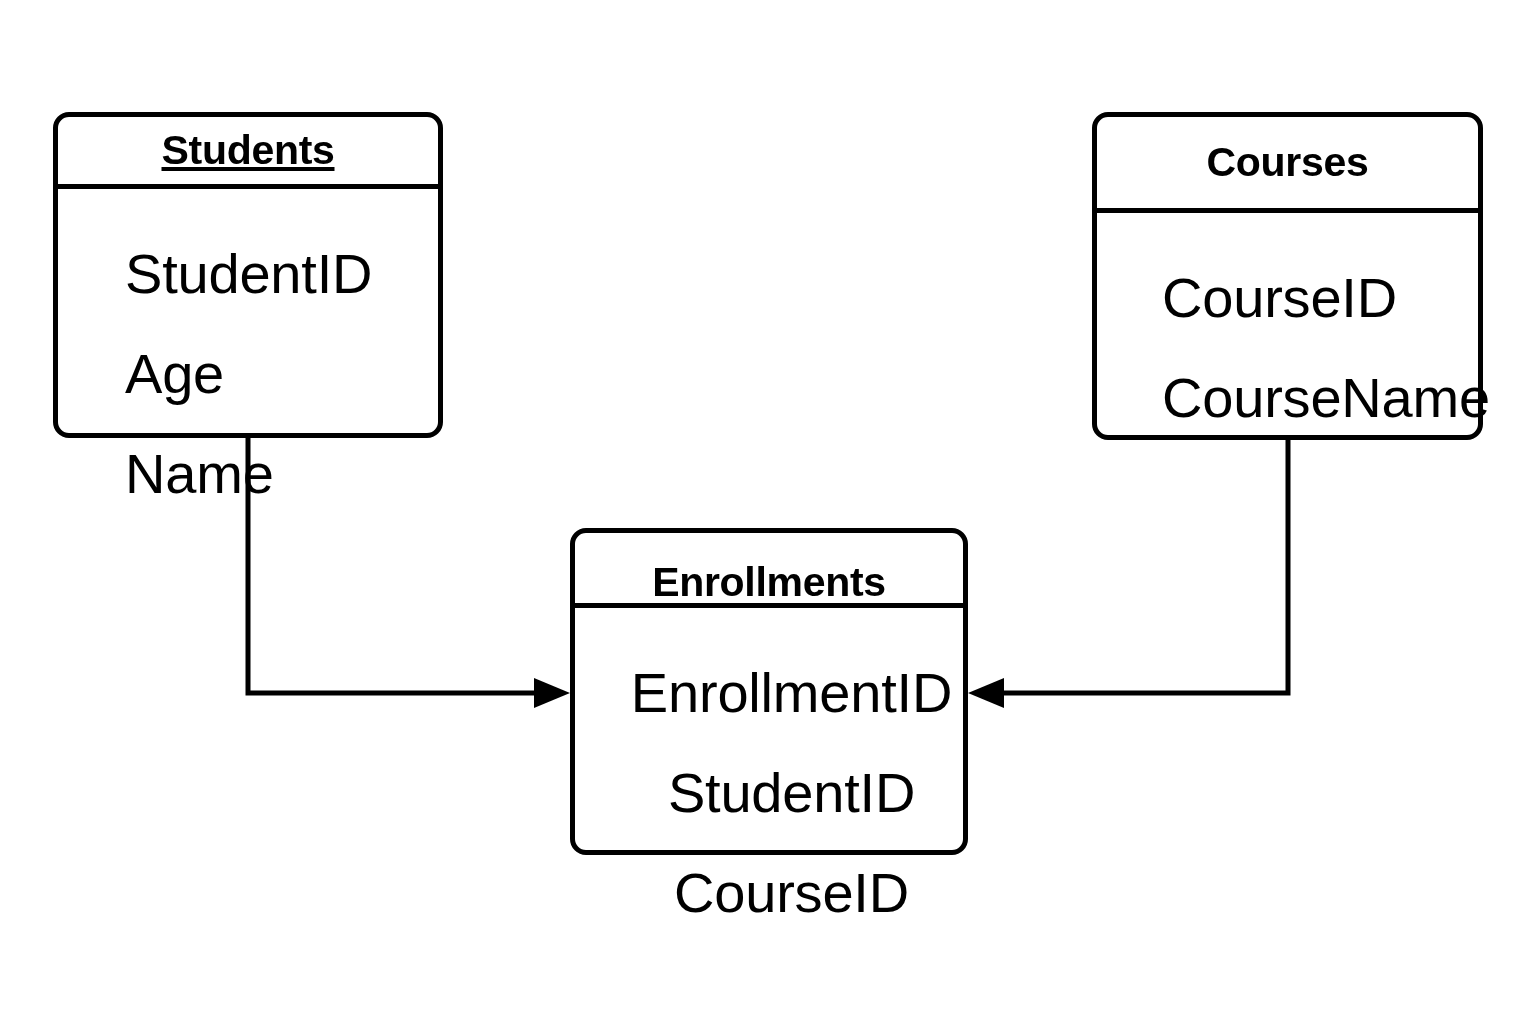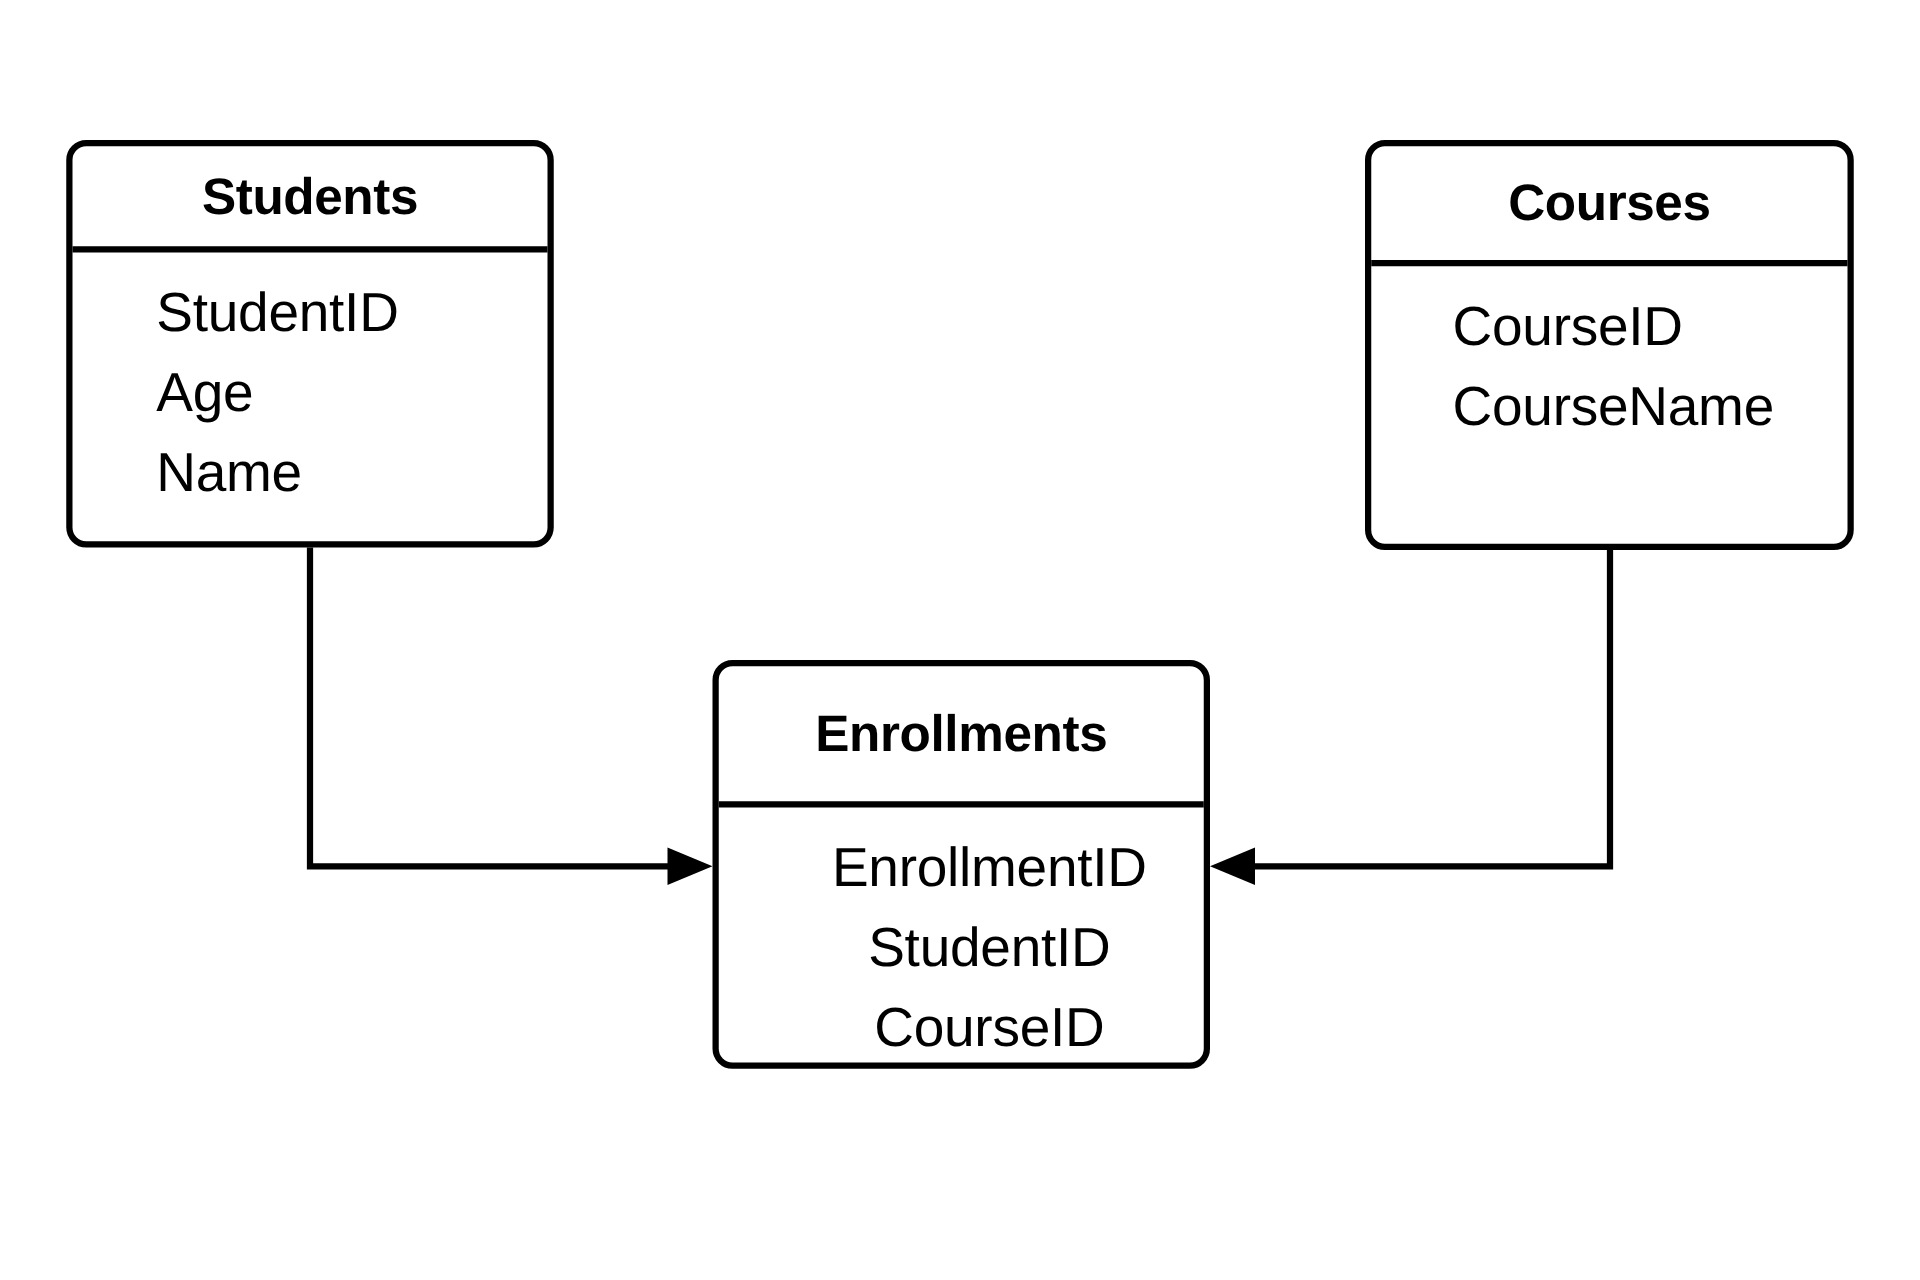--- a/index.html
+++ b/index.html
@@ -51,55 +51,56 @@
     letter-spacing: -0.3px;
   }
   .entity-body {
     box-sizing: border-box;
     width: 100%;
     display: flex;
     flex-direction: column;
     justify-content: flex-start;
   }
   .attr {
-    font-size: 44px;
+    font-size: 56px;
     line-height: 64px;
     color: #000000;
     white-space: nowrap;
     letter-spacing: -0.2px;
+    margin-top: 36px;
   }
 
   
   #entity-students {
     left: 53px;
     top: 112px;
     width: 390px;
     height: 326px;
   }
-  #entity-students .entity-header { height: 85px; }
+  #entity-students .entity-header { height: 72px; text-decoration: underline; }
   #entity-students .entity-body { padding: 17px 0 0 67px; }
 
   
   #entity-courses {
     left: 1092px;
     top: 112px;
     width: 391px;
     height: 328px;
   }
   #entity-courses .entity-header { height: 96px; }
   #entity-courses .entity-body { padding: 17px 0 0 65px; }
 
   
   #entity-enrollments {
     left: 570px;
     top: 528px;
     width: 398px;
     height: 327px;
   }
-  #entity-enrollments .entity-header { height: 113px; }
+  #entity-enrollments .entity-header { height: 75px; align-items: flex-end; }
   #entity-enrollments .entity-body { padding: 17px 0 0 45px; text-align: center; }
 </style>
 </head>
 <body>
 
 <div id="canvas">
 
   <svg id="wires" viewBox="0 0 1536 1024" width="1536" height="1024" xmlns="http://www.w3.org/2000/svg">
 
     <g>

